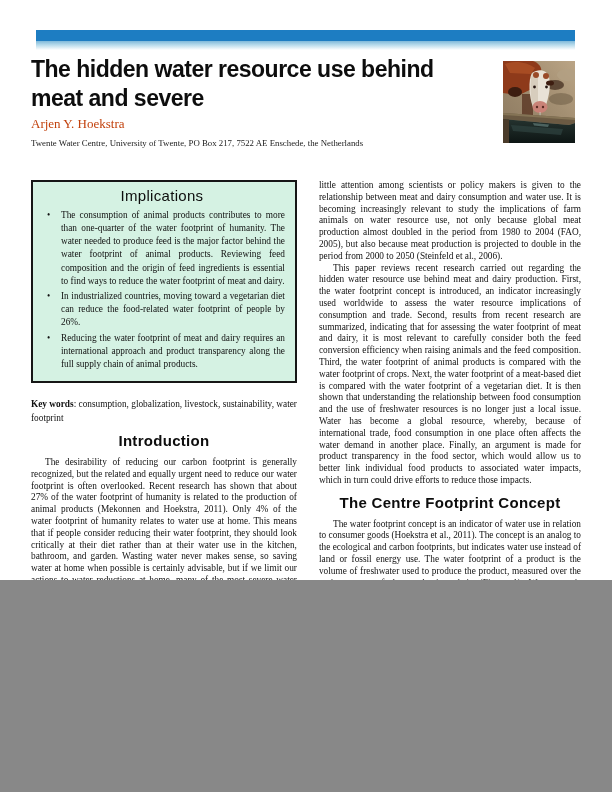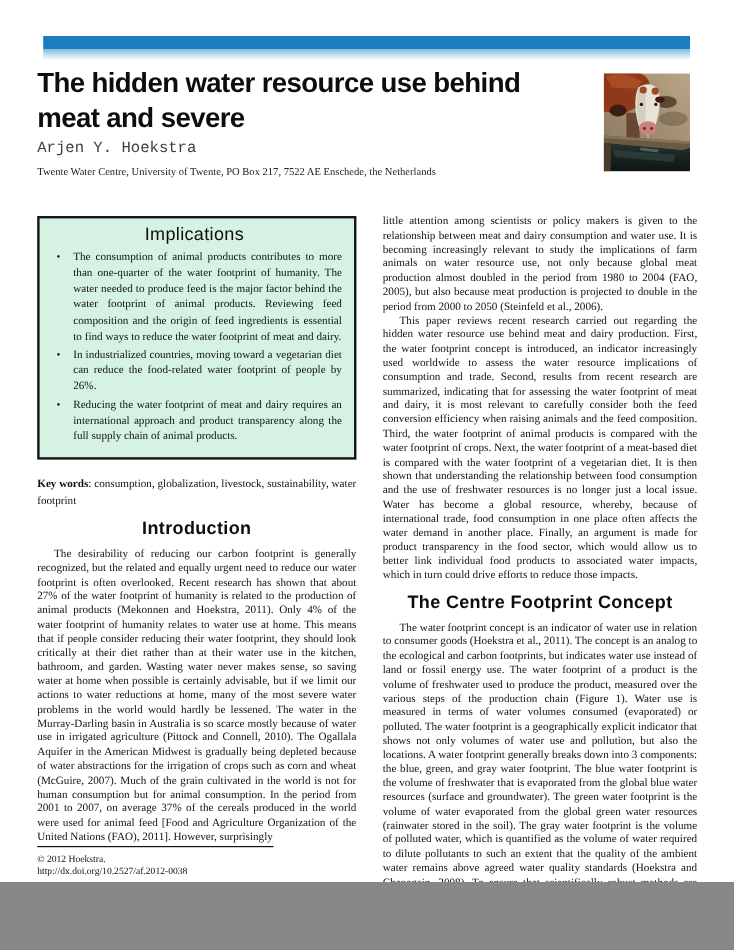--- a/index.html
+++ b/index.html
@@ -1,30 +1,30 @@
 <!DOCTYPE html>
 <html><head>
 <meta charset="utf-8">
 <style>
   html,body{margin:0;padding:0;background:#888;}
   .page{
-    position:relative;width:612px;height:735px;background:#ffffff;
+    position:relative;width:612px;height:580px;background:#ffffff;
     margin:0 auto;overflow:hidden;
     font-family:"Liberation Serif", serif;color:#111;
   }
   .topbar{position:absolute;left:36px;top:30px;width:539px;height:11px;background:#1d7dc2;}
   .topbar-fade{position:absolute;left:36px;top:41px;width:539px;height:9px;
     background:linear-gradient(to bottom,#7fb9da 0%,#b9dcec 45%,#ffffff 100%);}
   .photo{position:absolute;left:503px;top:61px;width:72px;height:82px;overflow:hidden;}
   .title{position:absolute;left:31px;top:55px;width:470px;
     font-family:"Liberation Sans", sans-serif;font-weight:bold;font-size:23px;
     line-height:29px;letter-spacing:-0.5px;color:#0d0d0d;}
   .title div{white-space:nowrap;}
   .author{position:absolute;left:31px;top:116px;
-    font-family:Liberation Mono, monospace;font-size:13px;color:#404040;}
+    font-family:Liberation Serif, serif;font-size:13px;color:#c2410c;}
   .affiliation{position:absolute;left:31px;top:138px;
     font-size:8.8px;color:#222;}
   .columns{position:absolute;left:31px;top:180px;width:550px;display:flex;gap:22px;}
   .col{width:272px;font-size:9.3px;line-height:11.8px;text-align:justify;}
   .col.right{width:268px;}
   .impl-box{border:2px solid #161616;background:#d5f2e3;padding:6px 10px 8px 6px;margin-bottom:14px;}
   .impl-title{font-family:"Liberation Sans", sans-serif;font-size:15px;text-align:center;
     margin:2px 0 7px 0;letter-spacing:0.3px;color:#0d0d0d;}
   .impl-box ul{margin:0;padding:0 0 0 4px;list-style:none;}
   .impl-box li{position:relative;padding-left:18px;margin-bottom:2px;line-height:13.2px;}

